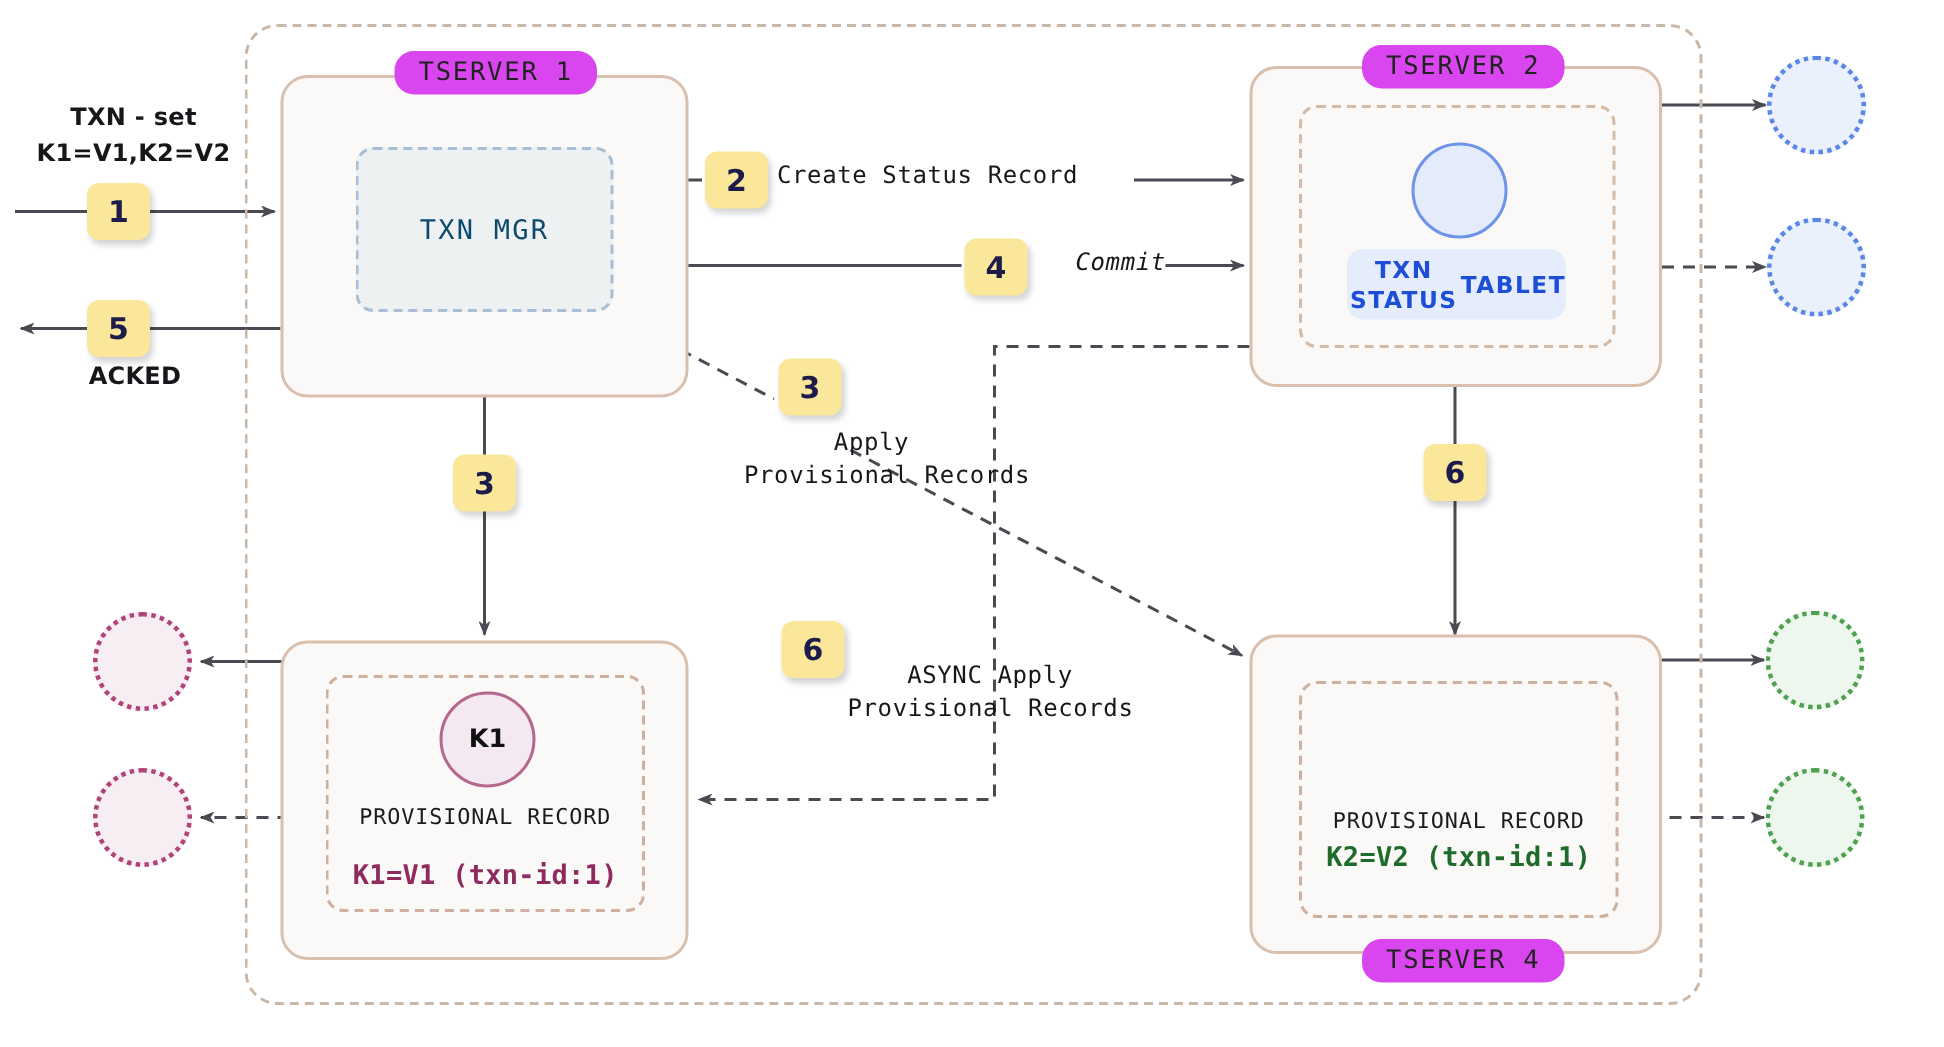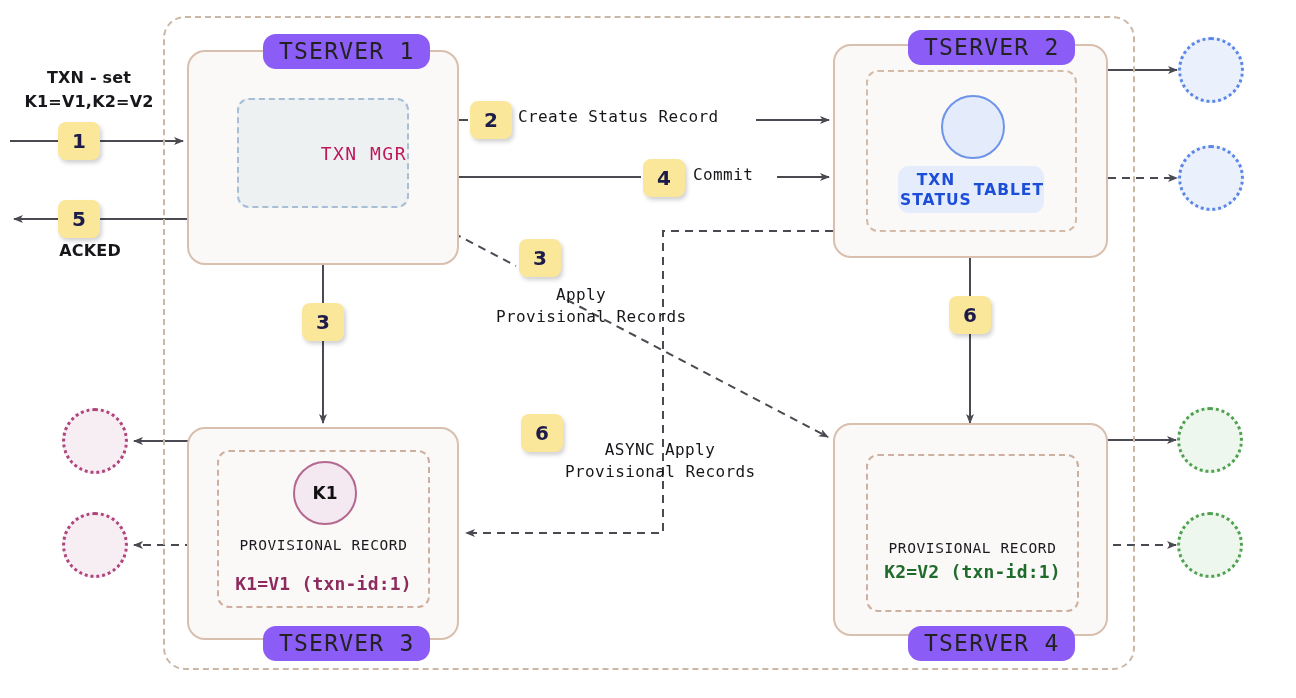--- a/index.html
+++ b/index.html
@@ -34,24 +34,24 @@
   }
 
   
   .tserver {
     background: #fbf9f7;
     border: 2px solid #d8bfae;
     border-radius: 18px;
   }
   .tserver-label {
     position: absolute;
-    background: #8b5cf6;
+    background: #d946ef;
     color: #222222;
     border-radius: 13px;
-    font-size: 23px;
+    font-size: 17px;
     letter-spacing: 1.2px;
     padding: 4px 16px 5px 16px;
     white-space: nowrap;
     z-index: 6;
   }
 
   
   .panel-blue {
     background: #eef1f2;
     border: 2px dashed #a8bed4;
@@ -64,24 +64,24 @@
   }
   .panel-dashdot-pink {
     background: transparent;
     border: 2px dashed #cdb0a0;
     border-radius: 12px;
   }
 
   .panel-title {
     position: absolute;
     width: 100%;
-    text-align: right;
+    text-align: center;
     font-size: 18px;
     letter-spacing: 1.5px;
-    color: #be185d;
+    color: #0c4a6e;
   }
 
   
   .status-pill {
     background: #e5ecfb;
     border-radius: 11px;
     color: #1d4ed8;
     font-family: "DejaVu Sans", sans-serif;
     font-weight: bold;
     font-size: 15.5px;
@@ -226,21 +226,20 @@
 
   <div class="abs status-pill" style="left:898px; top:166px; width:146px; height:47px;">
     <span>TXN STATUS</span>
     <span>TABLET</span>
   </div>
 
   <div class="abs circle c-blue-dotted" style="left:1178px; top:37px; width:66px; height:66px;"></div>
   <div class="abs circle c-blue-dotted" style="left:1178px; top:145px; width:66px; height:66px;"></div>
 
   <div class="abs tserver" style="left:187px; top:427px; width:272px; height:213px;"></div>
-  <div class="tserver-label" style="left:263px; top:626px;">TSERVER 3</div>
 
   <div class="abs panel-dashdot-pink" style="left:217px; top:450px; width:213px; height:158px;">
     <div class="rec-head" style="top:85px;">PROVISIONAL RECORD</div>
     <div class="rec-val rec-pink" style="top:106px;">K1=V1 (txn-id:1)</div>
   </div>
 
   <div class="abs circle c-pink-solid" style="left:293px; top:461px; width:64px; height:64px;">K1</div>
 
   <div class="abs circle c-pink-dotted" style="left:62px; top:408px; width:66px; height:66px;"></div>
   <div class="abs circle c-pink-dotted" style="left:62px; top:512px; width:66px; height:66px;"></div>
@@ -255,21 +254,21 @@
 
 
   <div class="abs circle c-green-dotted" style="left:1177px; top:407px; width:66px; height:66px;"></div>
   <div class="abs circle c-green-dotted" style="left:1177px; top:512px; width:66px; height:66px;"></div>
 
   <div class="lbl lbl-bold lbl-center" style="left:14px; top:68px; width:150px;">TXN - set</div>
   <div class="lbl lbl-bold lbl-center" style="left:8px; top:92px; width:162px;">K1=V1,K2=V2</div>
   <div class="lbl lbl-bold lbl-center" style="left:30px; top:241px; width:120px;">ACKED</div>
 
   <div class="lbl" style="left:518px; top:107px;">Create Status Record</div>
-  <div class="lbl" style="left:693px; top:165px;">Commit</div>
+  <div class="lbl" style="left:717px; top:165px;font-style:italic;">Commit</div>
 
   <div class="lbl lbl-center" style="left:496px; top:285px; width:170px;">Apply</div>
   <div class="lbl lbl-center" style="left:496px; top:307px; width:170px;">Provisional Records</div>
 
   <div class="lbl lbl-center" style="left:570px; top:440px; width:180px;">ASYNC Apply</div>
   <div class="lbl lbl-center" style="left:565px; top:462px; width:190px;">Provisional Records</div>
 
   <div class="badge abs" style="left:58px; top:122px; width:42px; height:38px;">1</div>
   <div class="badge abs" style="left:58px; top:200px; width:42px; height:38px;">5</div>
   <div class="badge abs" style="left:470px; top:101px; width:42px; height:38px;">2</div>

